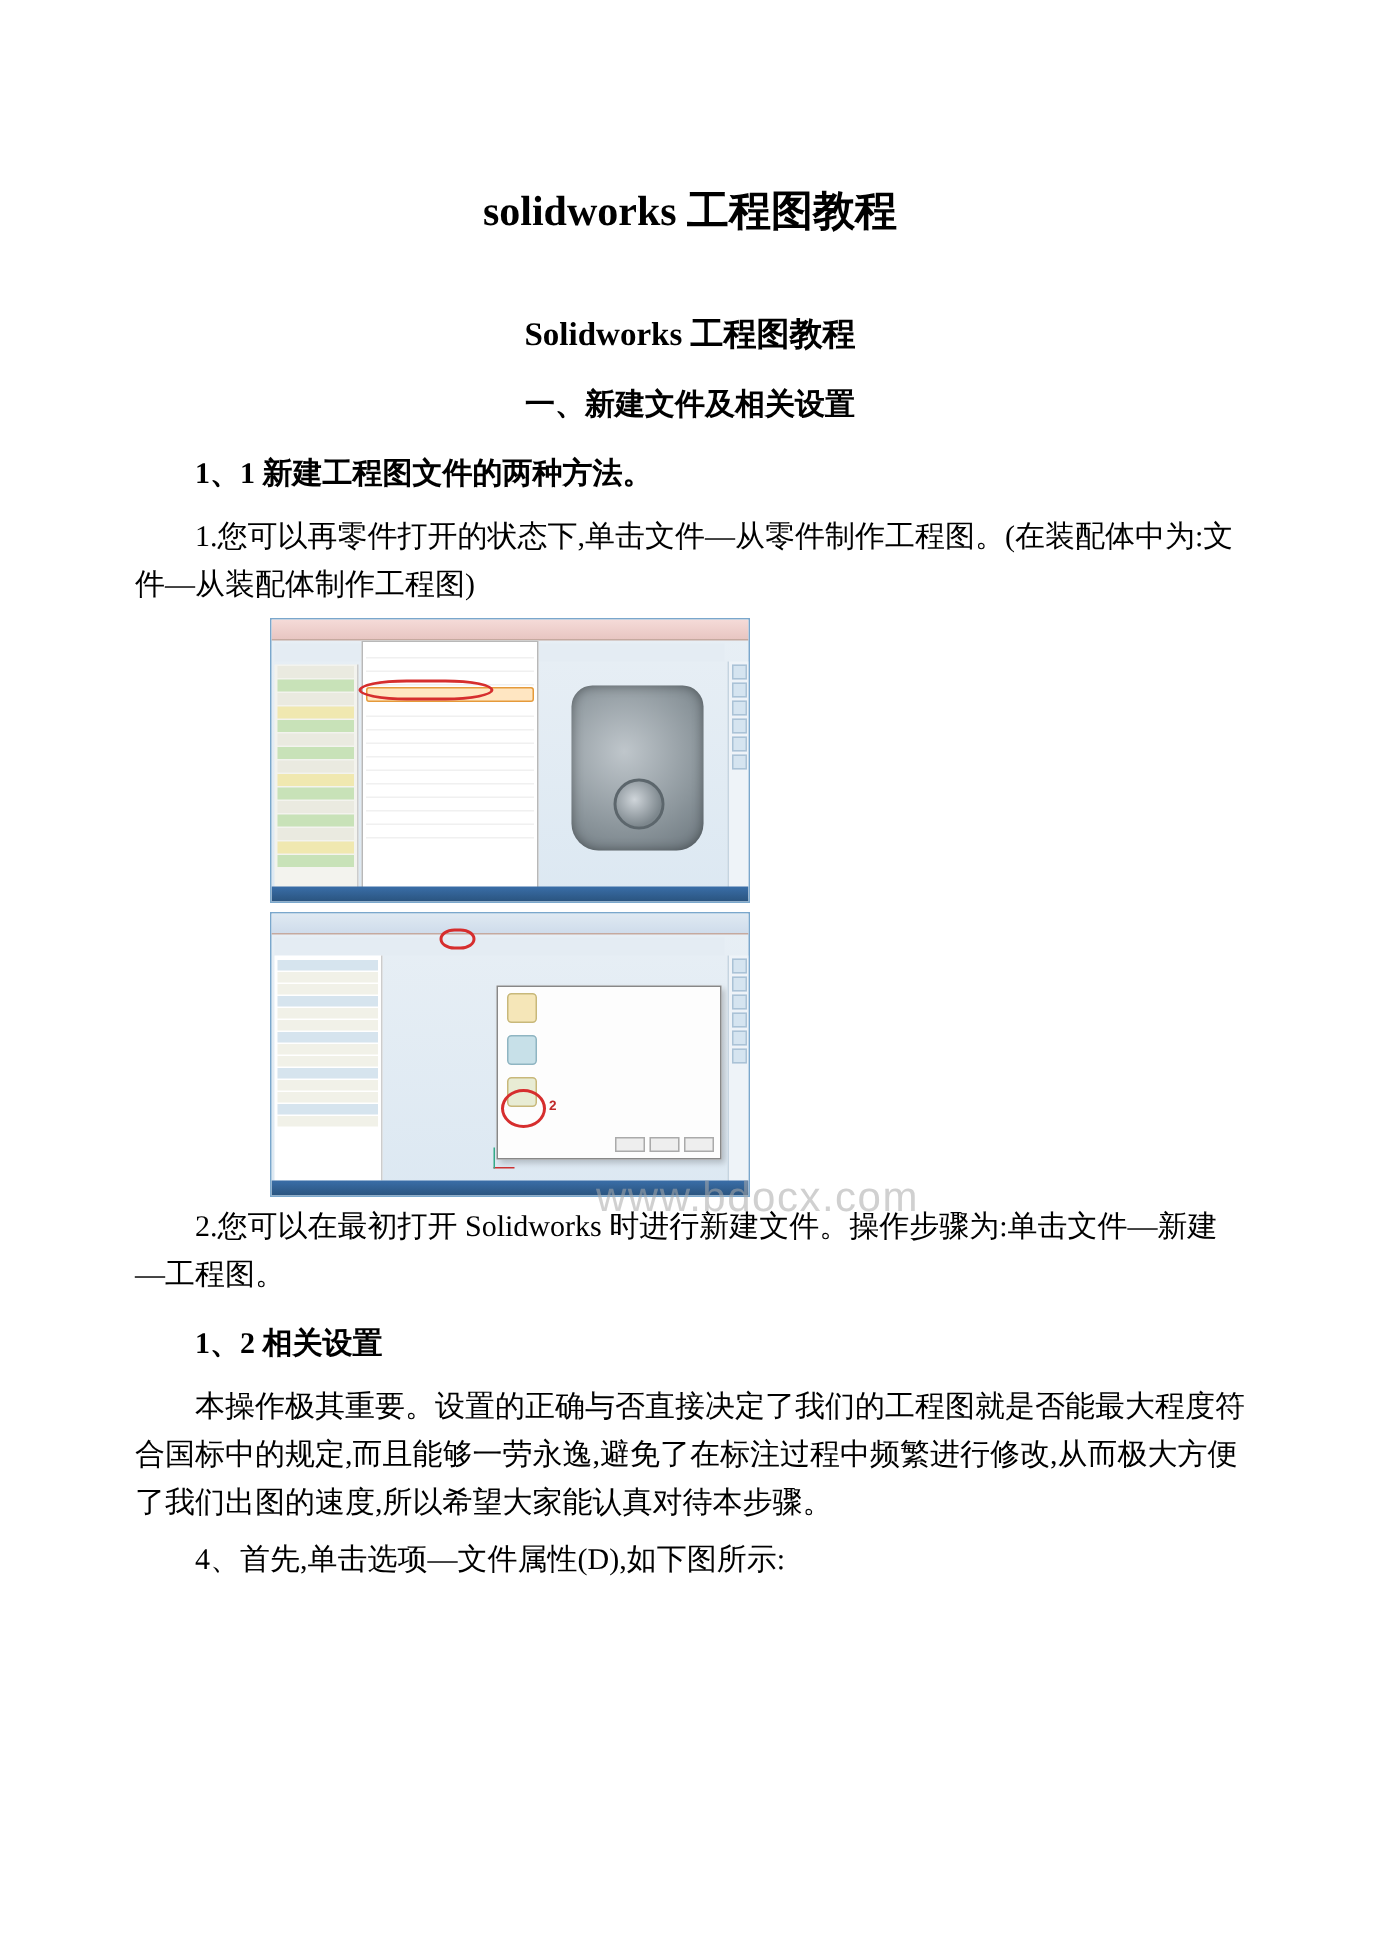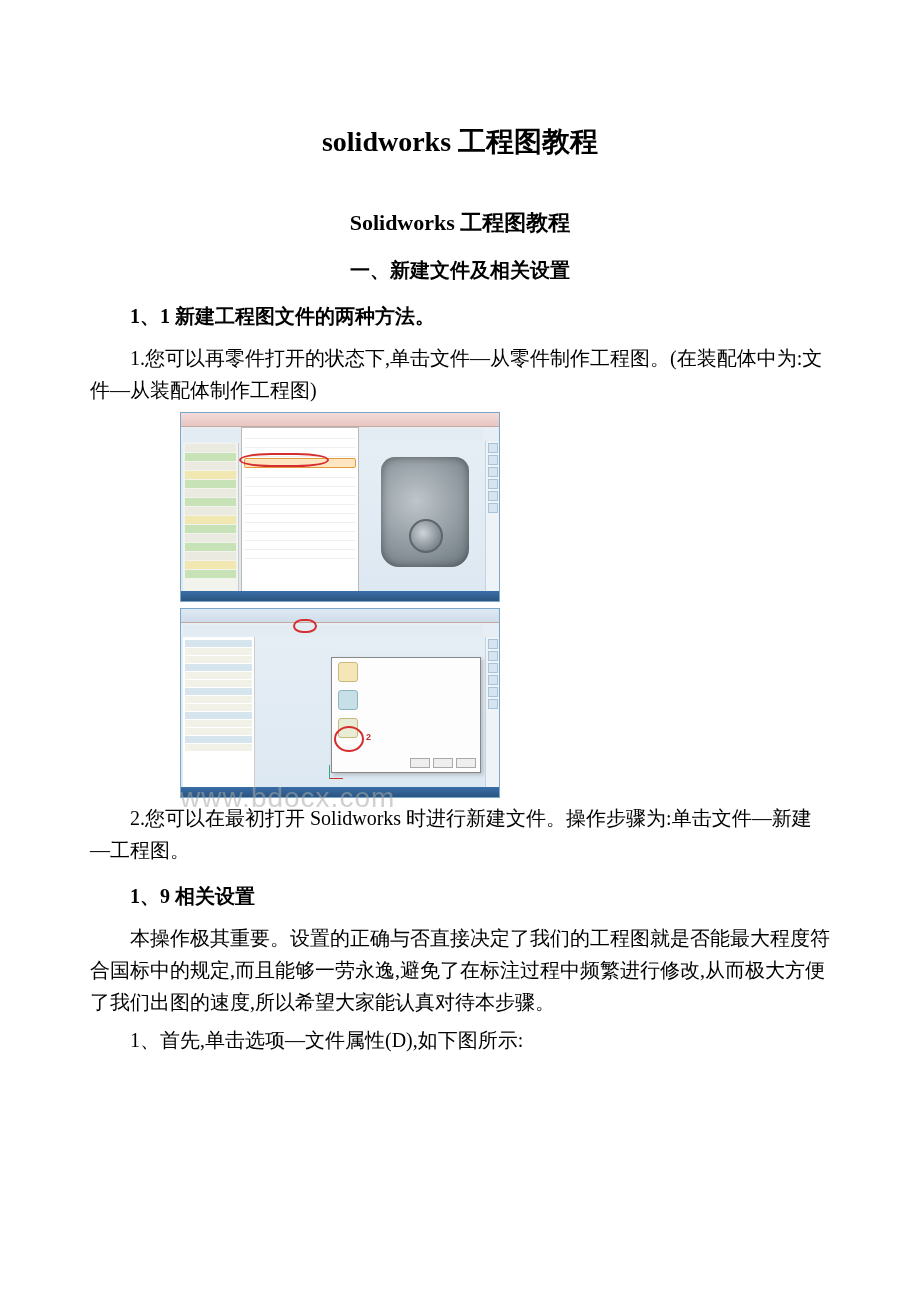--- a/index.html
+++ b/index.html
@@ -182,21 +182,21 @@
   }
   .ss-tree2 .t { height:7px; margin:1px 0; background:#f1f1e8; }
   .ss-tree2 .t.b { background:#d6e4ee; }
   .ss-redcircle.top2 {
     top: 10px; left: 112px; width: 24px; height: 14px; border-radius: 50%/60%;
   }
   .watermark {
     position: absolute;
     left: 0; right: 0;
     top: 168px;
-    text-align: left;
+    text-align: center;
     font-size: 28px;
     letter-spacing: 1px;
     font-family: Arial, sans-serif;
     color: rgba(170,170,170,0.55);
     pointer-events: none;
     white-space: nowrap;
   }
   .dual-wrap { position: relative; }
 </style>
 </head>
@@ -318,17 +318,17 @@
       </div>
       <div class="ss-taskbar"></div>
     </div>
     <div class="watermark">www.bdocx.com</div>
   </div>
 
 </div>
 
 <p class="para">2.您可以在最初打开 Solidworks 时进行新建文件。操作步骤为:单击文件—新建—工程图。</p>
 
-<p class="heading">1、9 相关设置</p>
+<p class="heading">1、2 相关设置</p>
 
 <p class="para">本操作极其重要。设置的正确与否直接决定了我们的工程图就是否能最大程度符合国标中的规定,而且能够一劳永逸,避免了在标注过程中频繁进行修改,从而极大方便了我们出图的速度,所以希望大家能认真对待本步骤。</p>
 
-<p class="para">1、首先,单击选项—文件属性(D),如下图所示:</p>
+<p class="para">4、首先,单击选项—文件属性(D),如下图所示:</p>
 
 </body></html>

